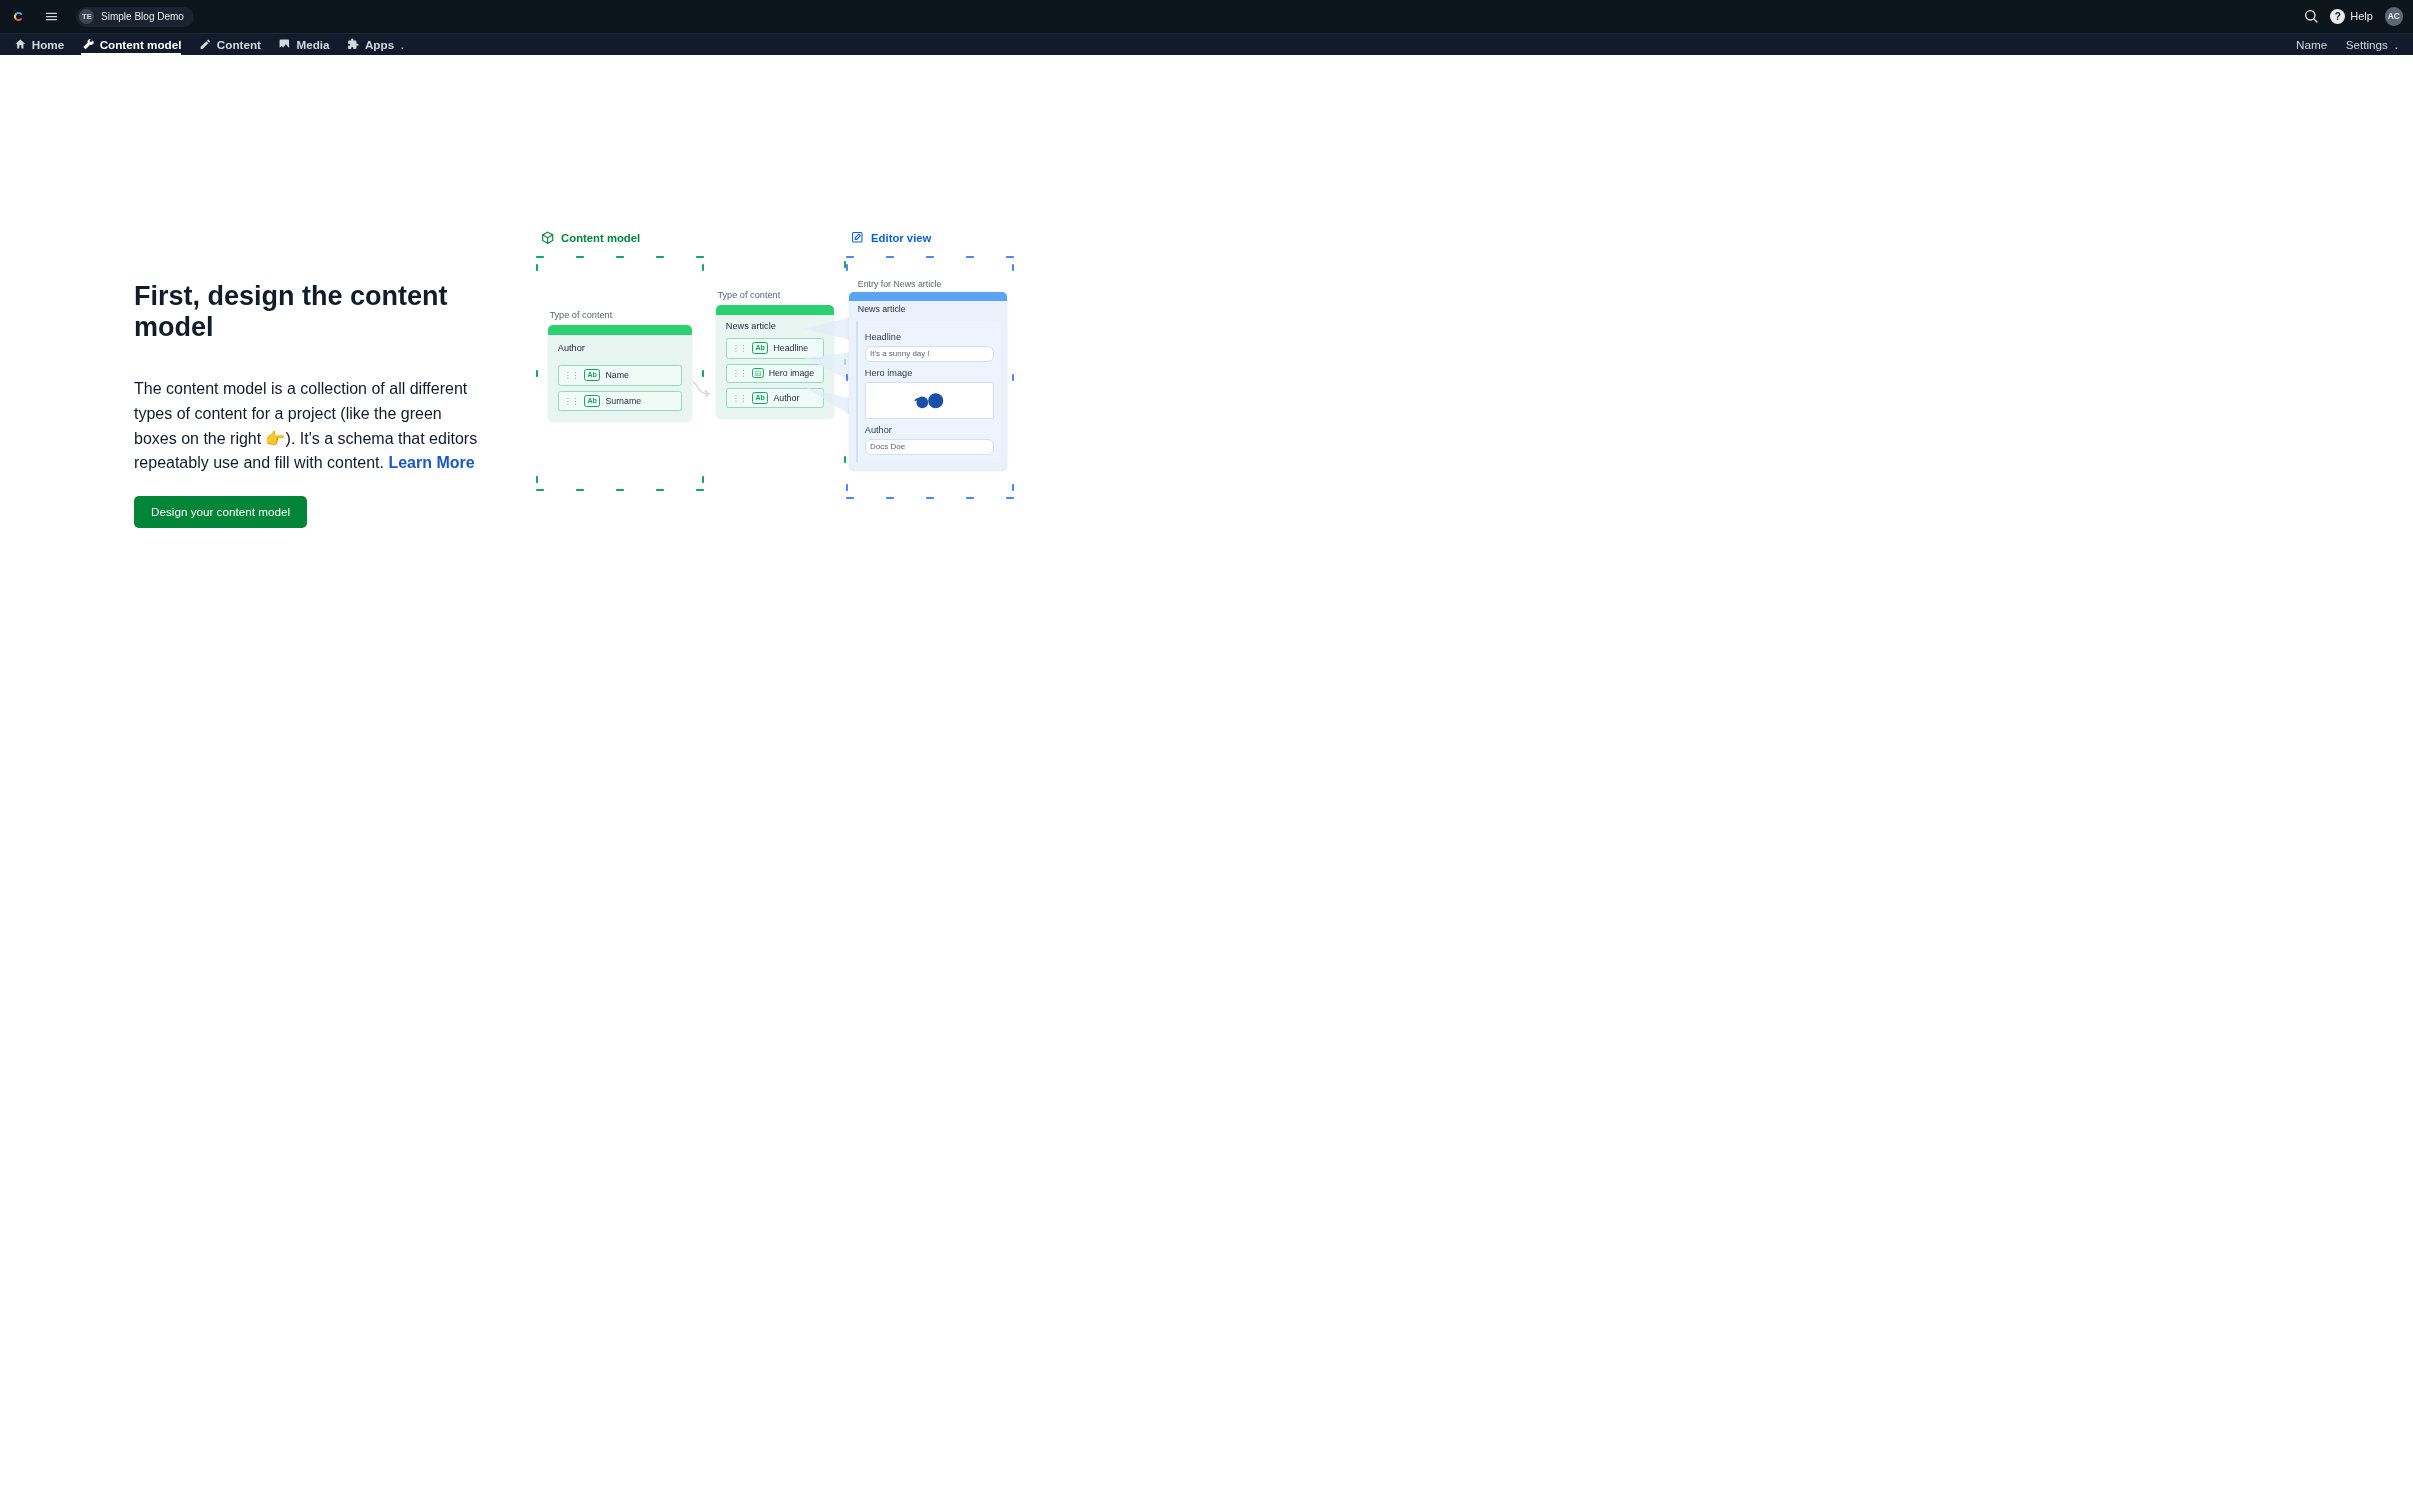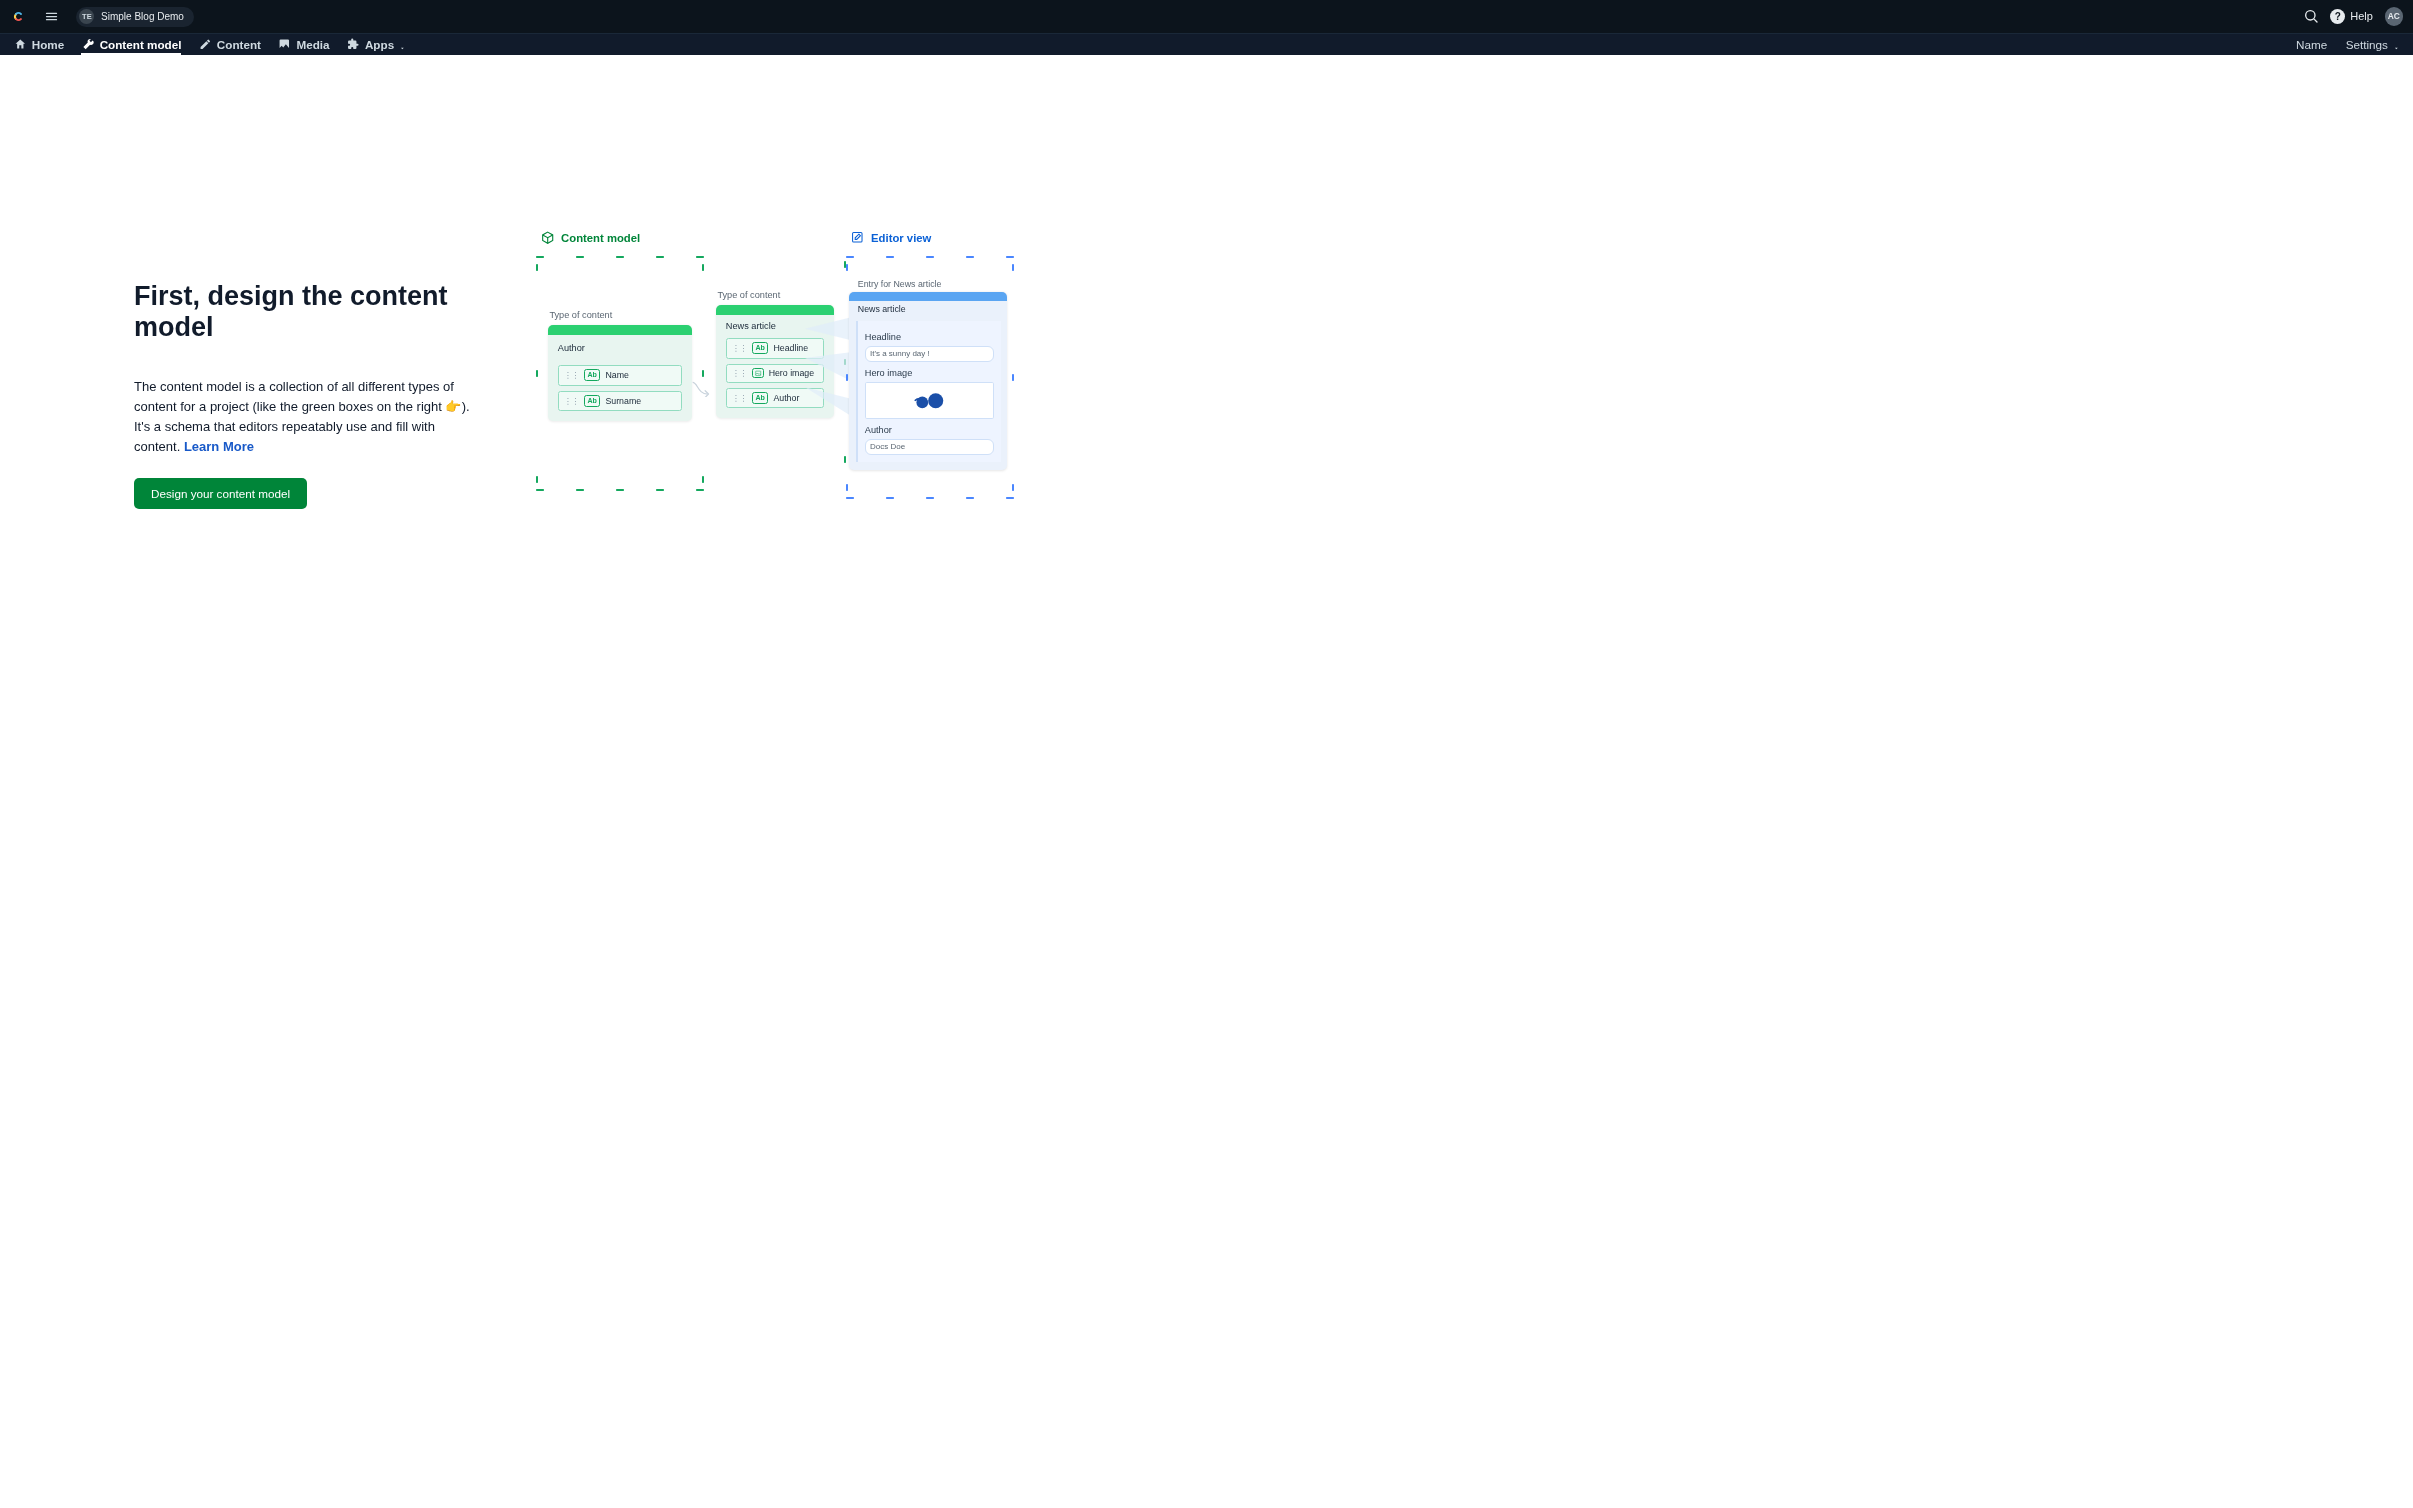--- a/index.html
+++ b/index.html
@@ -61,21 +61,21 @@
 
     
     .main {
       display: flex;
       padding: 176px 134px 0 134px;
       gap: 50px;
       align-items: flex-start;
     }
     .intro { width: 352px; flex-shrink: 0; margin-top: 50px;}
     .intro h1 { font-size: 27px; font-weight: 700; margin-bottom: 34px; }
-    .intro p { font-size: 13px; line-height: 1.55; color: #111b2b; margin-bottom: 20px; max-width: 344px; }
+    .intro p { font-size: 16px; line-height: 1.55; color: #111b2b; margin-bottom: 20px; max-width: 344px; }
     .intro p a { color: #1859c8; text-decoration: none; font-weight: 600; }
     .cta-btn {
       background: #008539; color: #fff; border: none;
       padding: 9.2px 17px; font-size: 11.7px; font-weight: 400;
       border-radius: 5px; cursor: pointer;
     }
     .emoji-hand { display:inline-block; }
 
     
     .illustration { flex: 1; display: flex; gap: 0; position:relative; padding-top:0; }

